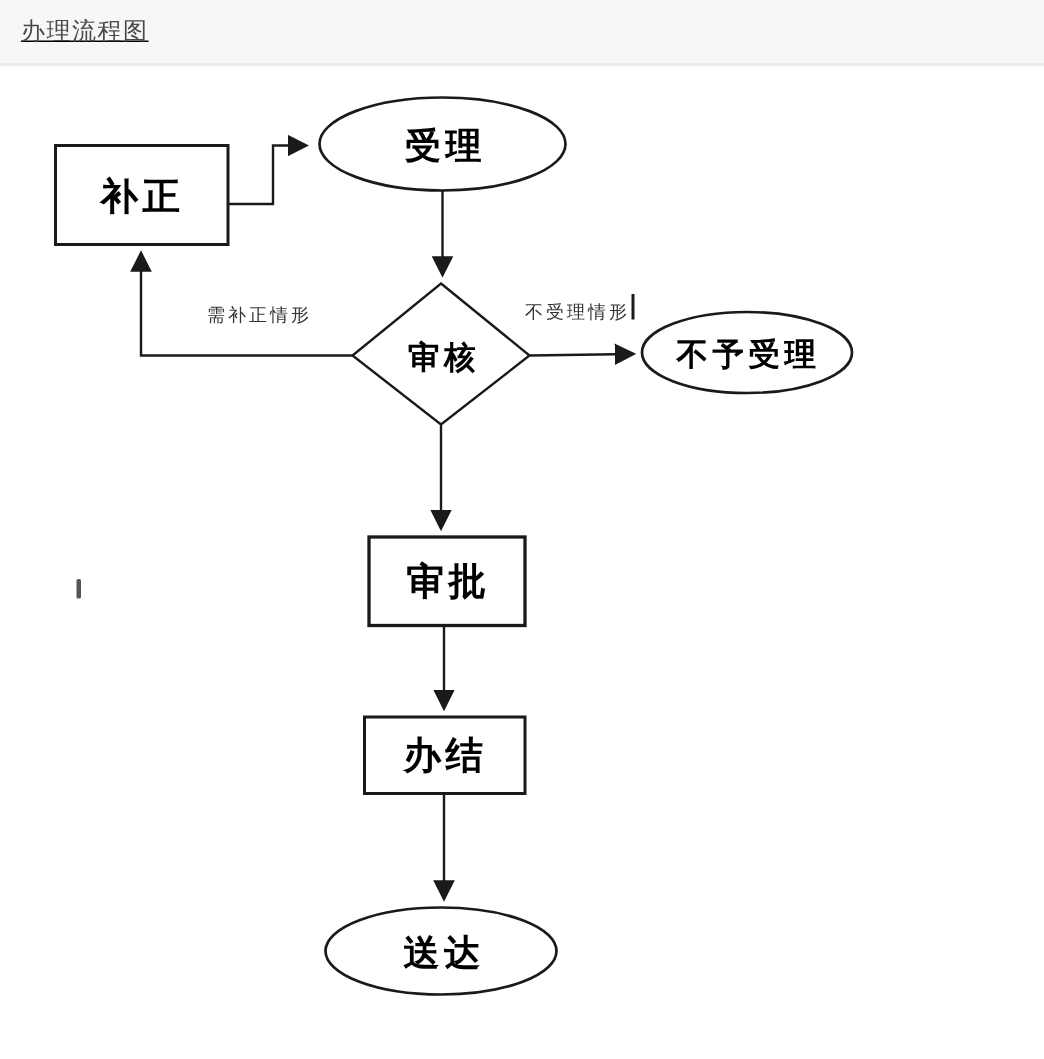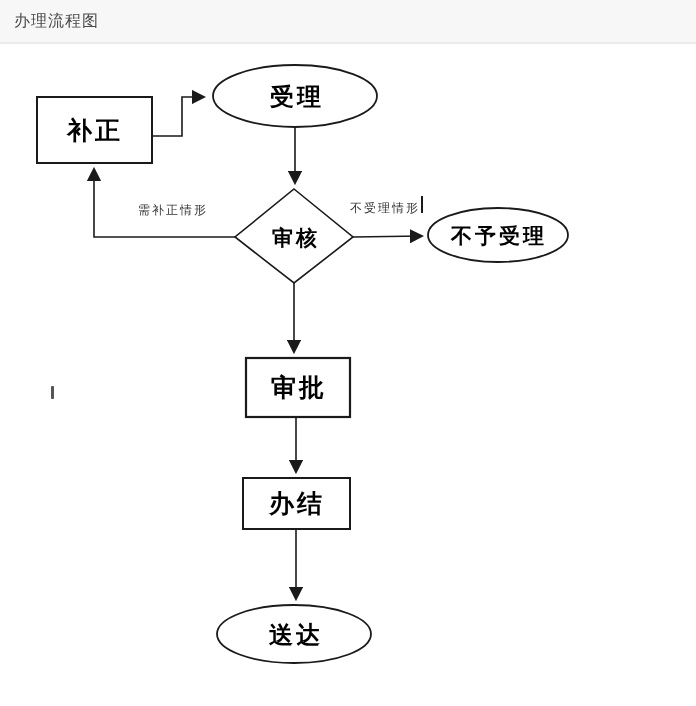--- a/index.html
+++ b/index.html
@@ -9,20 +9,21 @@
     width: 696px;
     height: 706px;
     overflow: hidden;
     font-family: "Liberation Sans", "DejaVu Sans", sans-serif;
   }
   .page {
     width: 696px;
     height: 706px;
     background: #ffffff;
     position: relative;
+    text-decoration: underline;
   }
   .page-header {
     height: 42px;
     background: #f7f7f7;
     border-bottom: 2px solid #ebebeb;
     box-sizing: content-box;
     display: flex;
     align-items: center;
     padding-left: 14px;
   }

